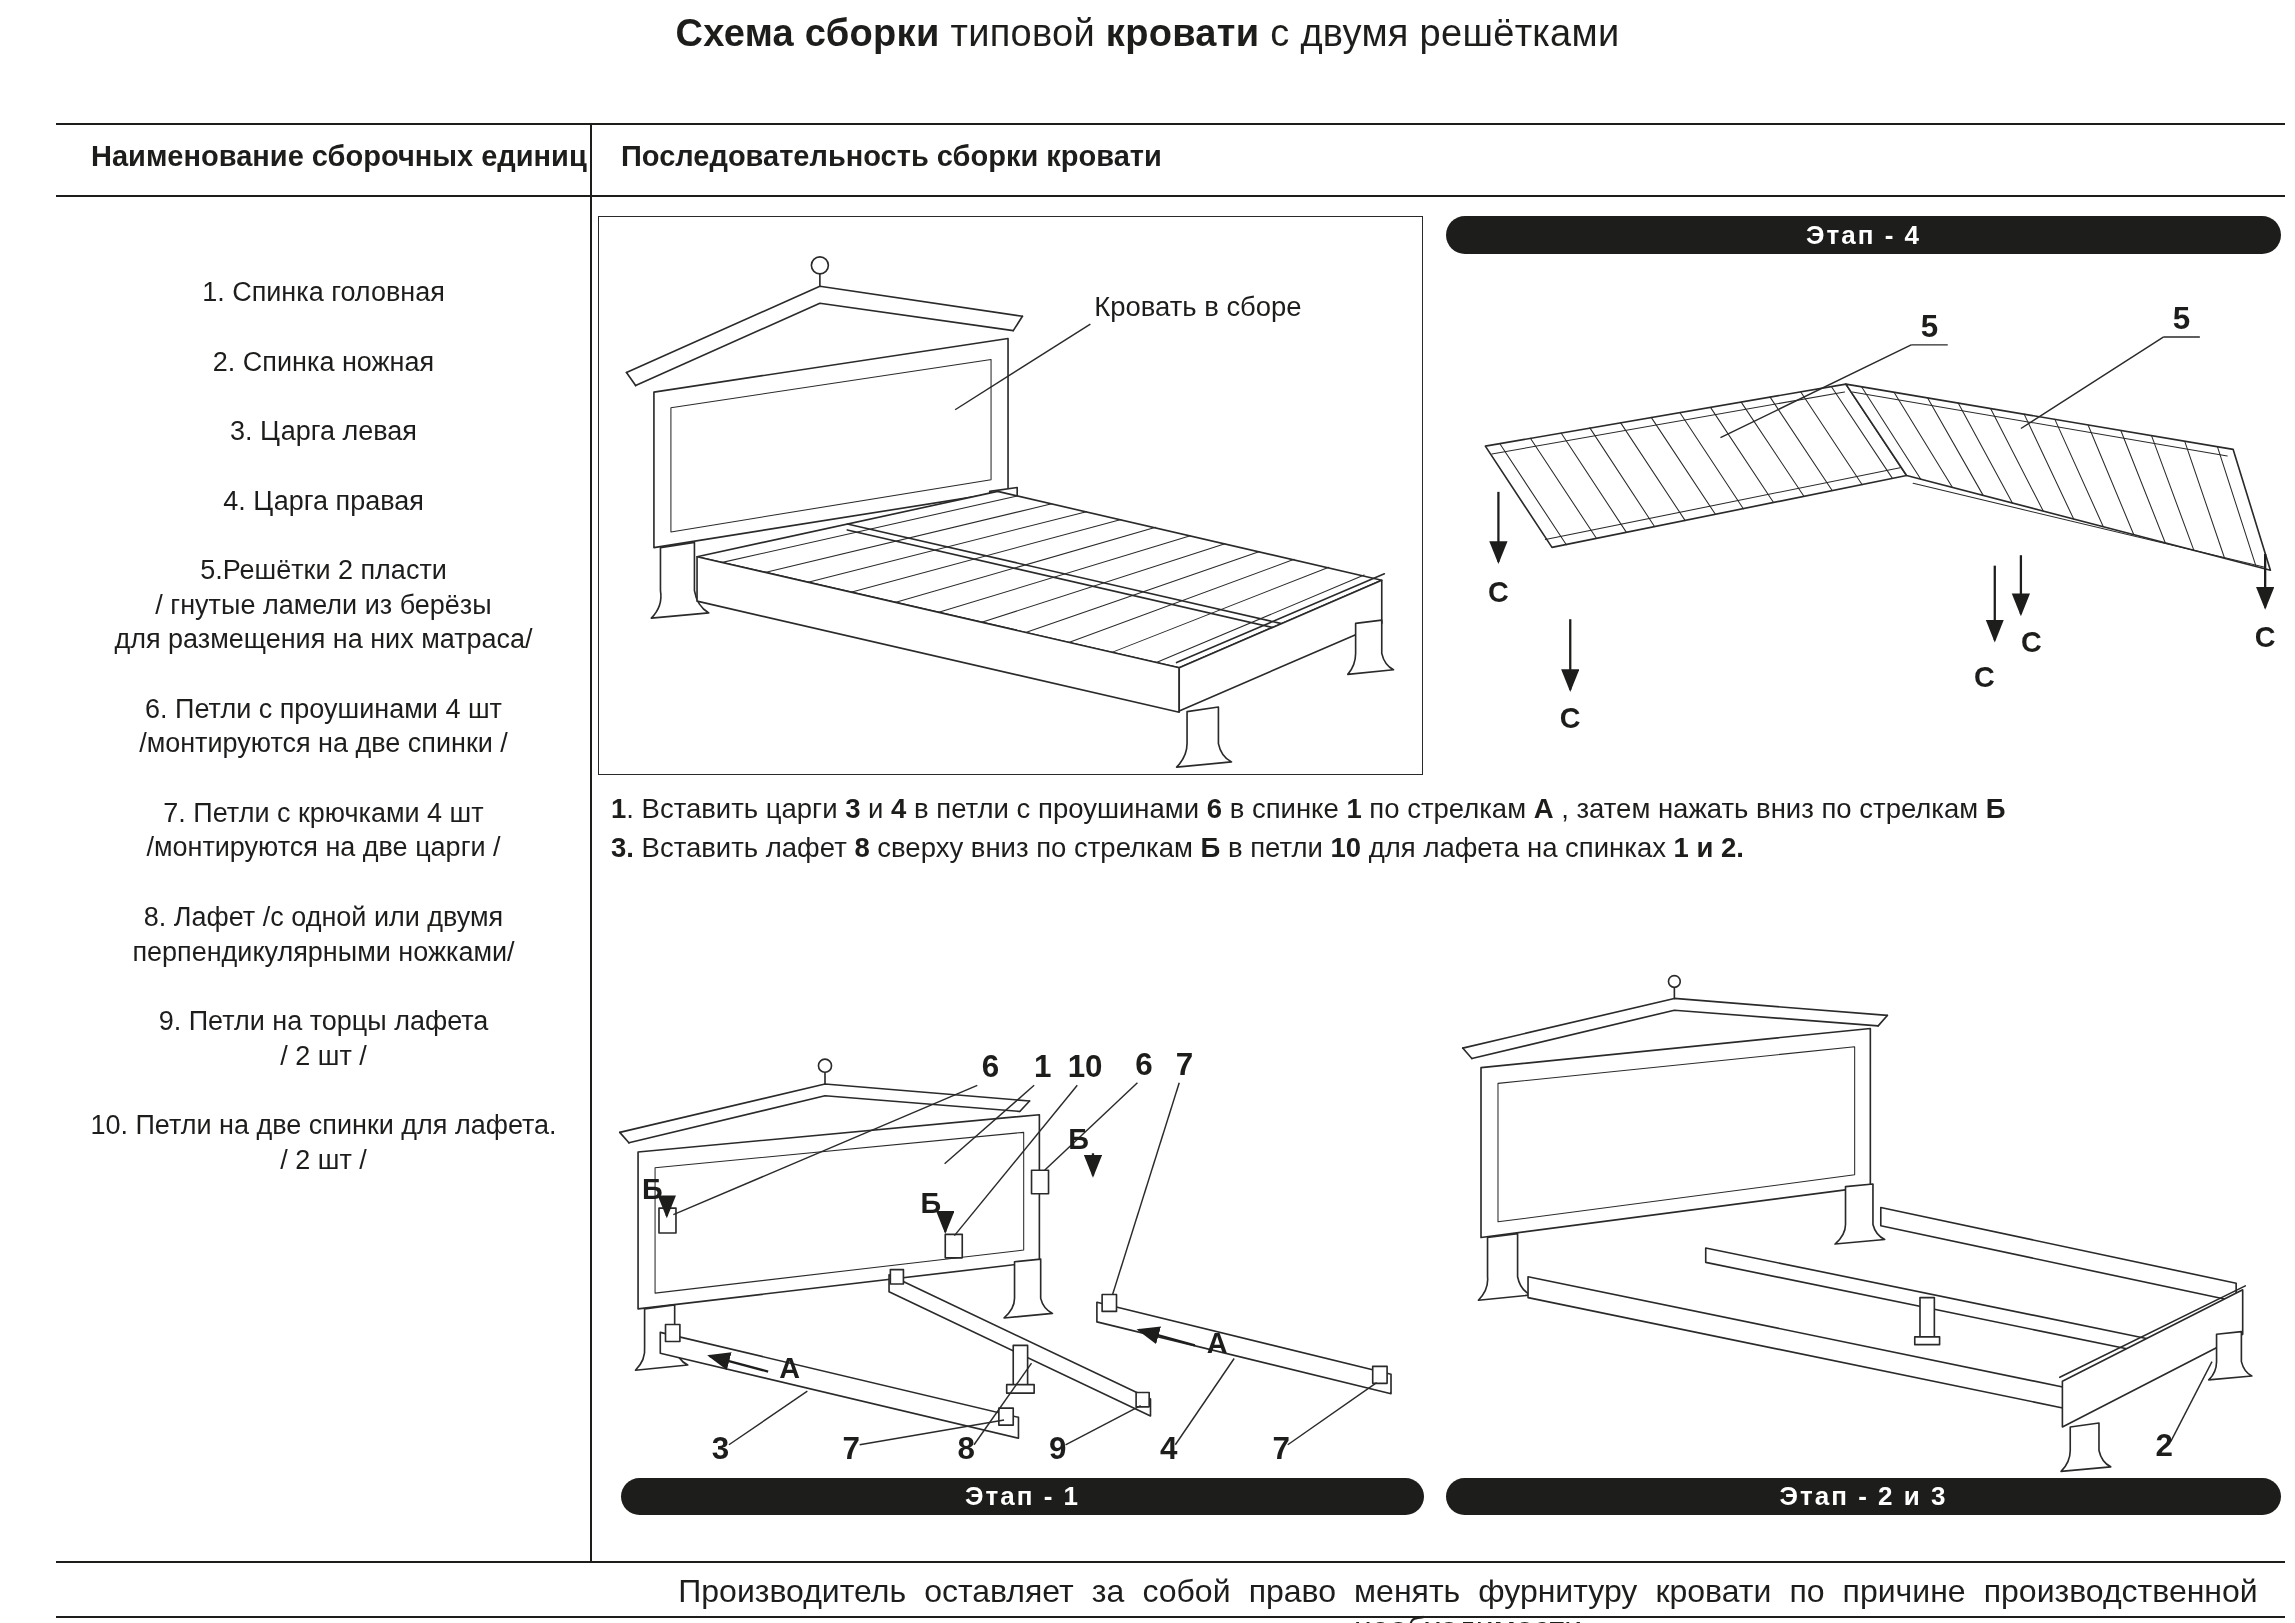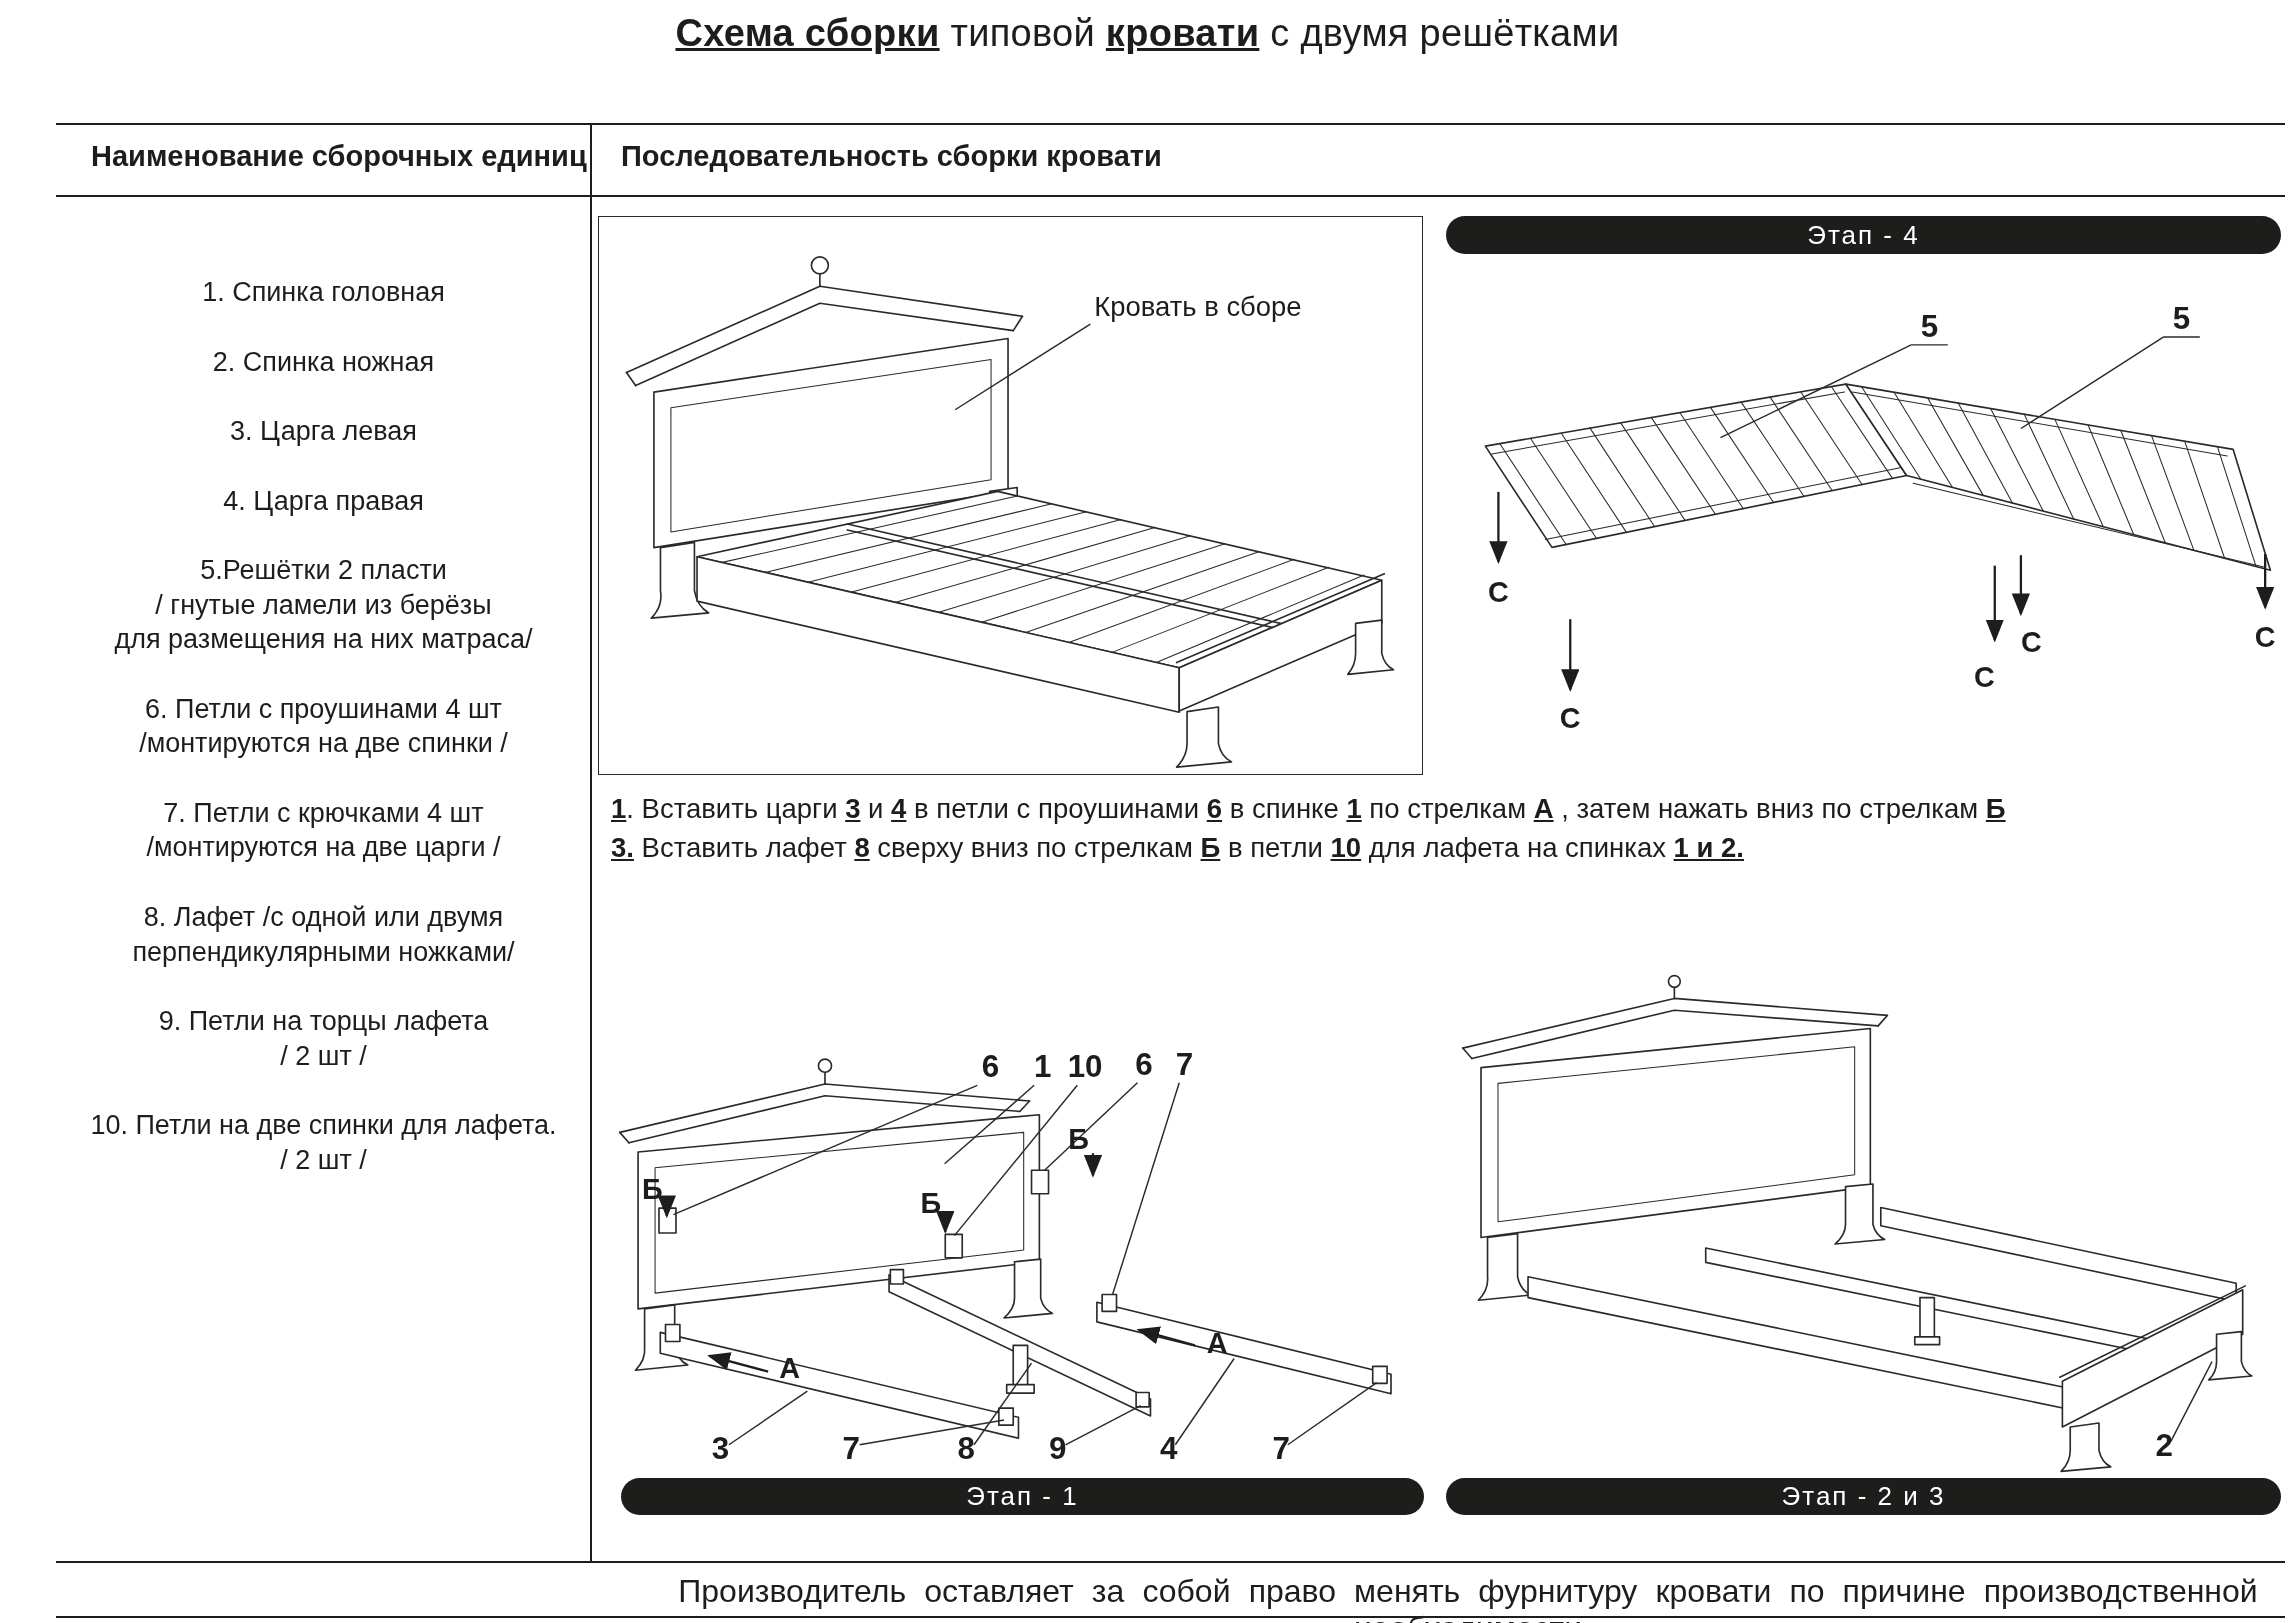--- a/index.html
+++ b/index.html
@@ -1,29 +1,29 @@
 <!DOCTYPE html>
 <html style="font-size:10.5px"><head>
 <meta charset="utf-8">
 <style>
   * { margin:0; padding:0; box-sizing:border-box; }
   html,body { background:#9a9a9a; }
   .page {
     position:relative; width:2295px; height:1624px; background:#ffffff;
     font-family:"Liberation Sans","DejaVu Sans",sans-serif; color:#1d1d1b; overflow:hidden;
   }
-  .b { font-weight:700;text-decoration:underline; }
+  .b { font-weight:700; }
   .title { position:absolute; top:11.8px; left:0; width:100%; text-align:center; font-size:38px; font-weight:400; letter-spacing:0.3px; }
   .line { position:absolute; background:#1d1d1b; }
   .col-header { position:absolute; font-size:29px; font-weight:700;margin-left:29px; }
   .parts { position:absolute; left:62px; top:275px; width:523px; font-size:27px; line-height:1.28;text-align:center; }
   .parts .item { white-space:pre-line; margin-bottom:35px; }
   .box { position:absolute; border:1.3px solid #2a2a2a; }
   .banner { position:absolute; background:#1d1d1b; border-radius:19.6px; color:#fff;
-    display:flex; align-items:center; justify-content:center; font-size:26px; font-weight:400; letter-spacing:2px; }
+    display:flex; align-items:center; justify-content:center; font-size:26px; font-weight:700; letter-spacing:2px; }
   .instr { position:absolute; left:611px; top:790px; width:1673px; font-size:27.5px; line-height:1.4; }
   .footer { position:absolute; top:1573px; left:654px; width:1628px; text-align:center; font-size:32px; word-spacing:9.2px; }
   svg { position:absolute; overflow:visible; }
   svg text { font-family:"Liberation Sans","DejaVu Sans",sans-serif; fill:#1d1d1b; font-size:42px; }
   .draw { stroke:#2a2a2a; fill:none; stroke-width:2.5; stroke-linejoin:round; stroke-linecap:round; }
   .thin { stroke-width:1.6; }
   .lead { stroke:#2a2a2a; stroke-width:2.2; fill:none; }
   .arrow { stroke:#1d1d1b; stroke-width:3.5; fill:none; }
   .num { font-size:48px; font-weight:700; }
   .letter { font-size:44px; font-weight:700; }

